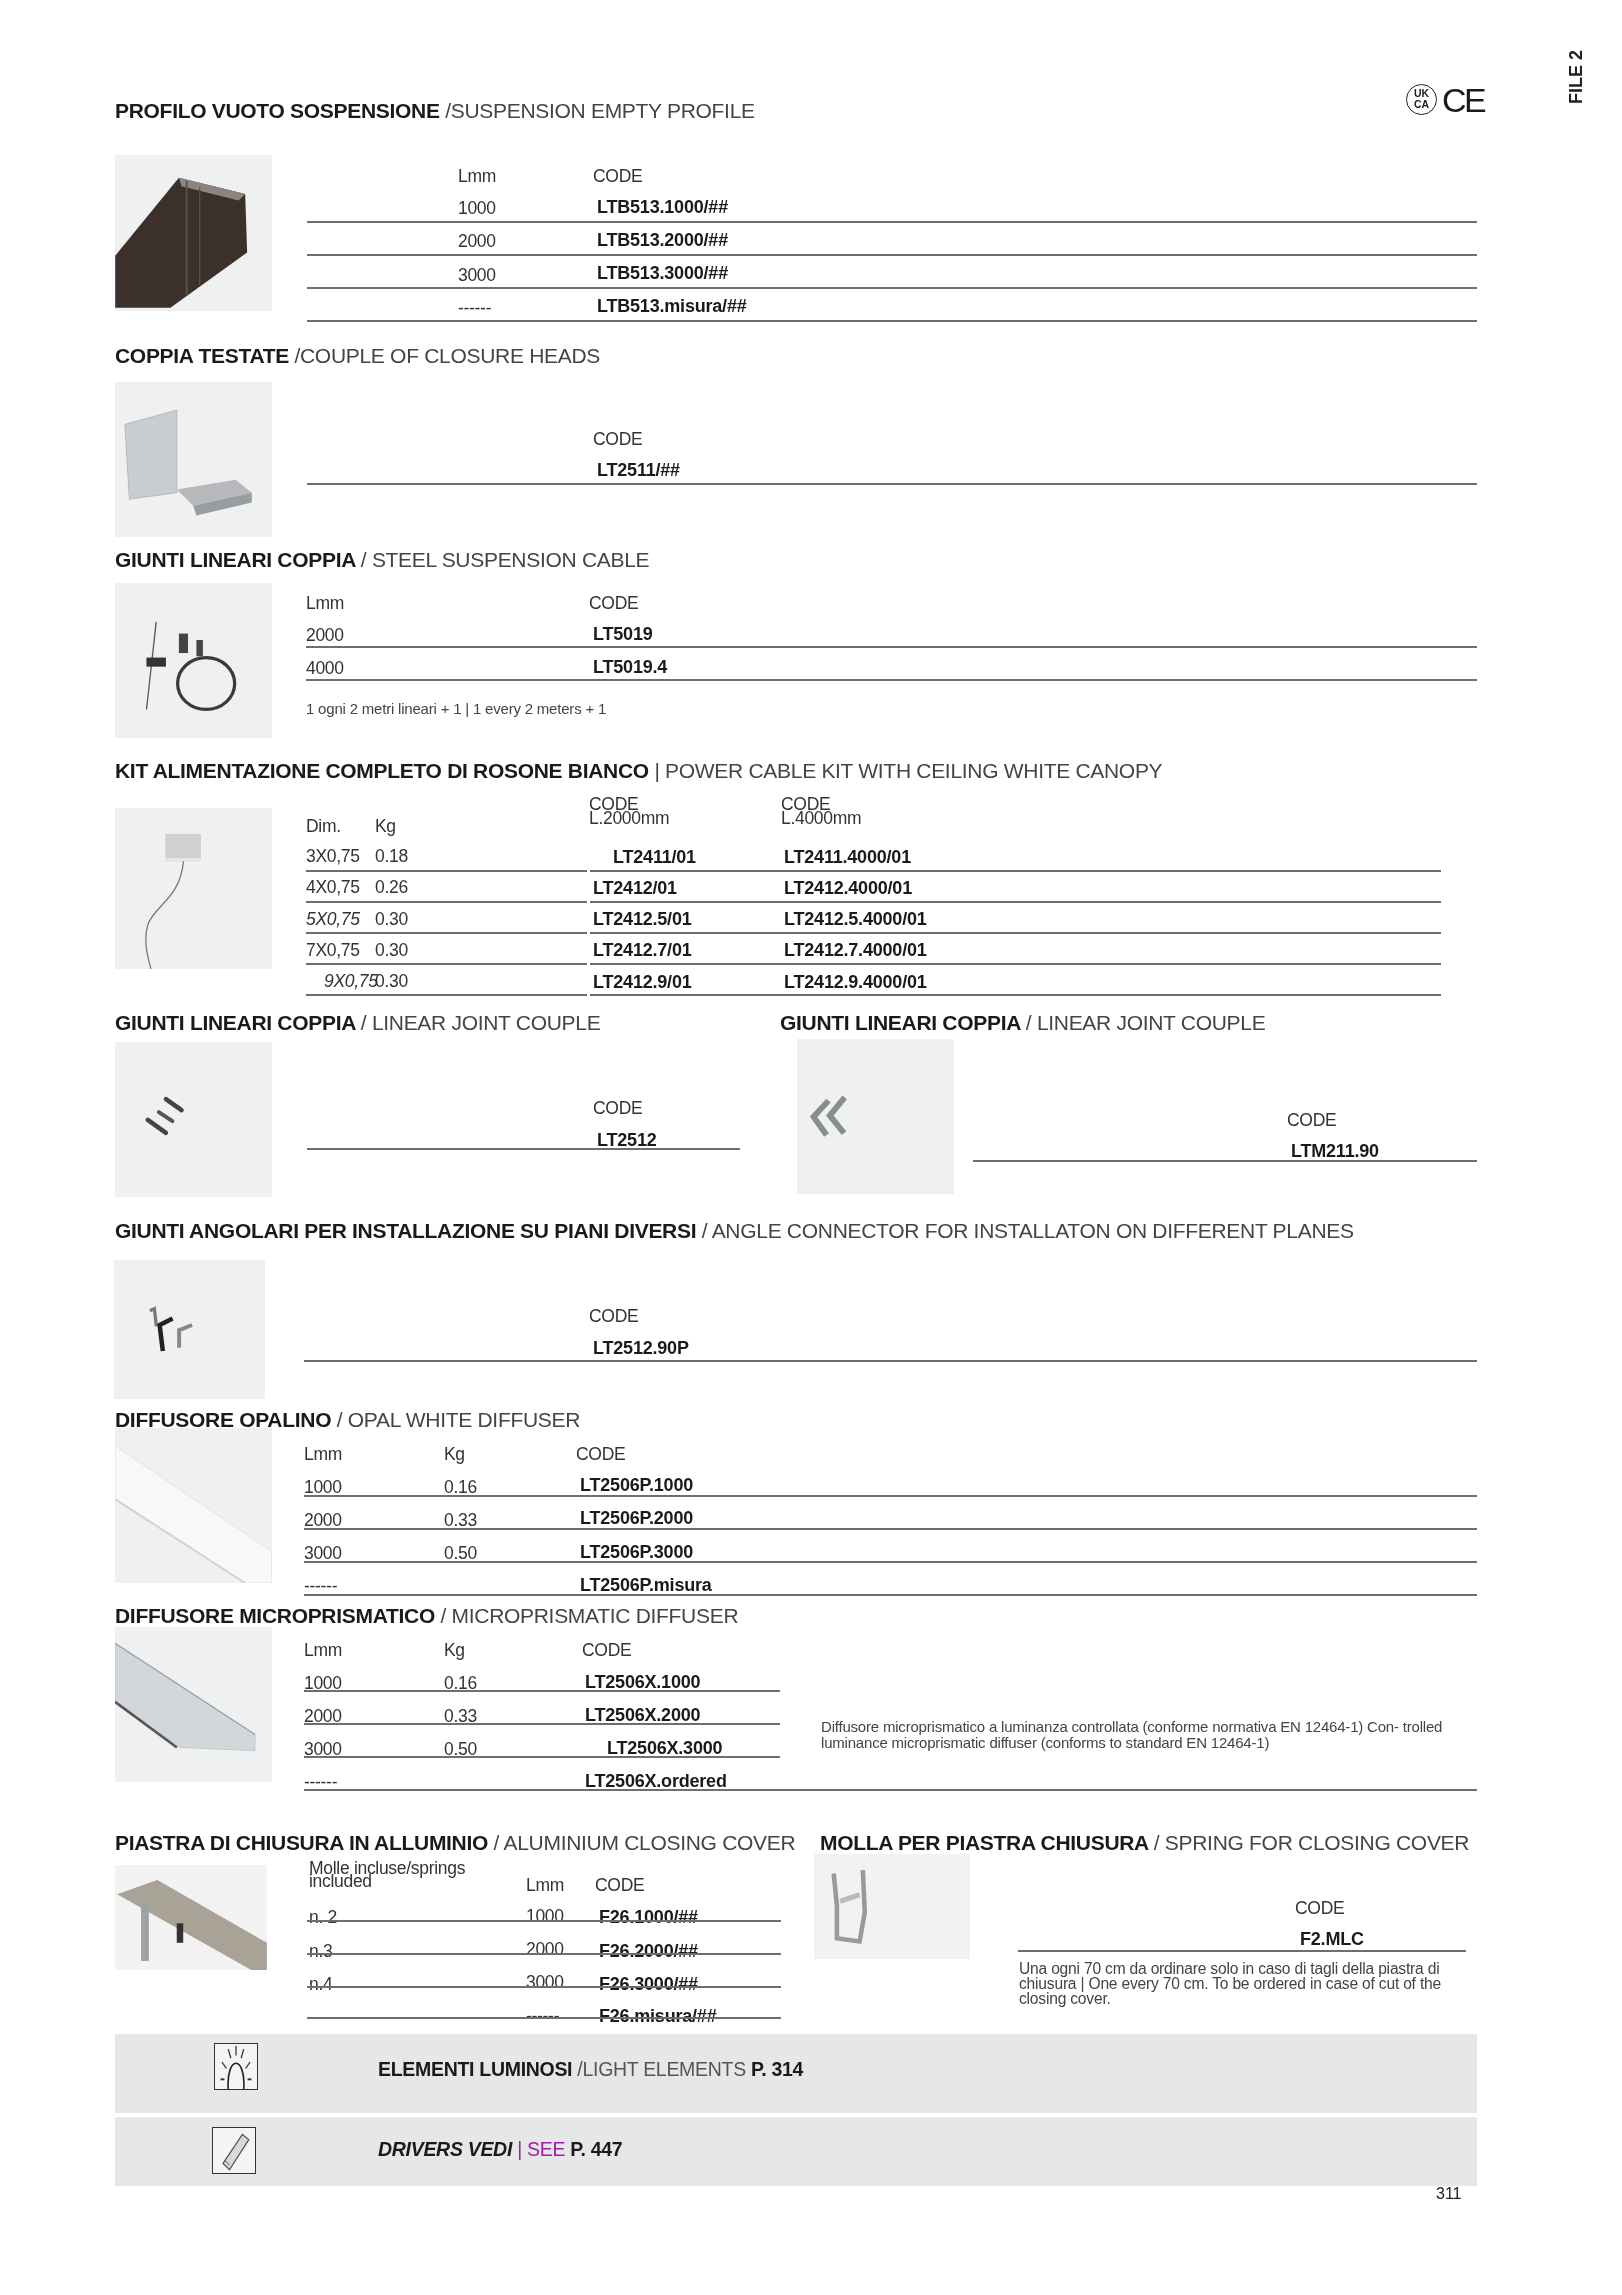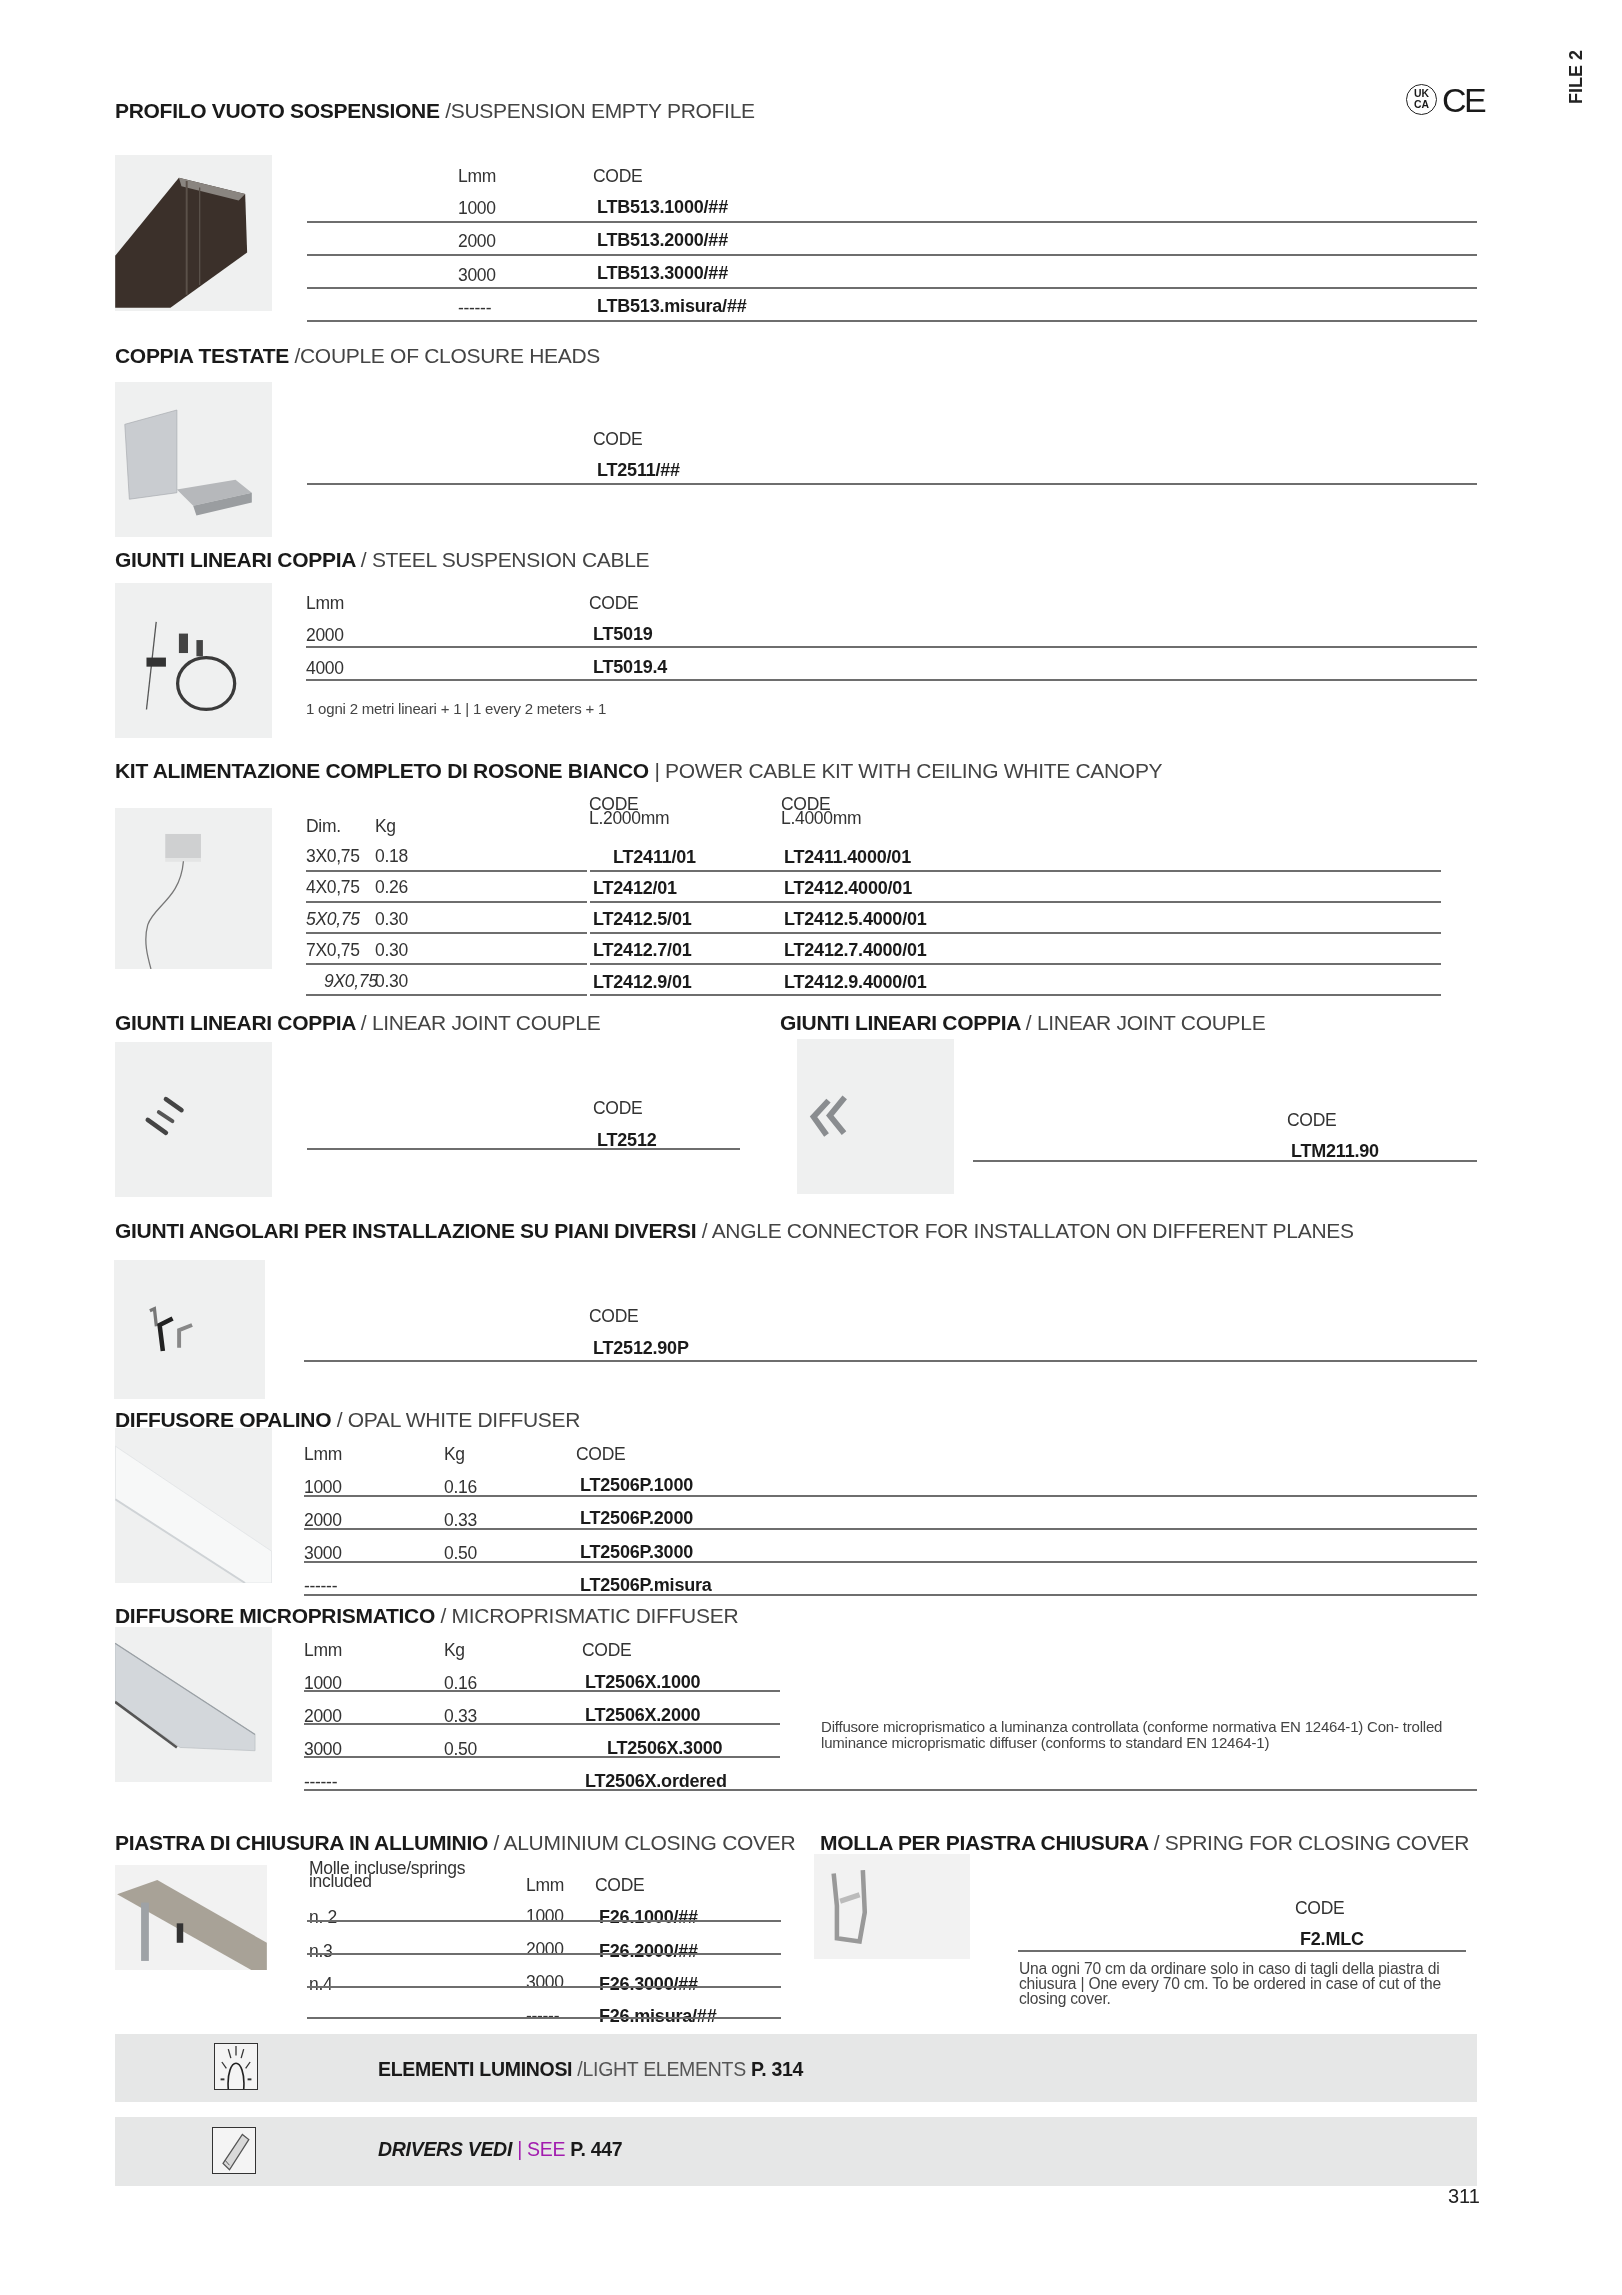--- a/index.html
+++ b/index.html
@@ -325,21 +325,21 @@
       <line x1="40" y1="73" x2="70" y2="63" stroke="#bbb" stroke-width="8"></line>
     </svg>
 </div>
 <div class="hdr" style="left:1295px;top:1898px;">CODE</div>
 <div>
   <div class="code" style="left:1300px;top:1929px;">F2.MLC</div>
   <div class="rule" style="left:1018px;top:1950px;width:448px;"></div>
 </div>
 <div class="note" style="left:1019px;top:1961px;width:455px;font-size:15.6px;line-height:15px;">Una  ogni 70 cm da ordinare solo in caso di tagli della piastra di chiusura | One  every 70 cm. To be ordered in case of cut of the closing cover.</div>
 
-<div class="band" style="top:2034px;height:68px;">
+<div class="band" style="top:2034px;height:79px;">
   <div class="band-icon" style="left:99px;top:9px;width:42px;height:45px;">
     <svg width="42" height="45" viewBox="0 0 64 70">
         <line x1="32" y1="3" x2="32" y2="18" stroke="#333" stroke-width="2"></line>
         <line x1="20" y1="8" x2="24" y2="22" stroke="#333" stroke-width="2"></line>
         <line x1="44" y1="8" x2="40" y2="22" stroke="#333" stroke-width="2"></line>
         <line x1="10" y1="28" x2="17" y2="38" stroke="#333" stroke-width="2"></line>
         <line x1="54" y1="28" x2="47" y2="38" stroke="#333" stroke-width="2"></line>
         <path d="M20,70 C18,45 25,30 32,30 C39,30 46,45 44,70" fill="none" stroke="#222" stroke-width="2.5"></path>
         <line x1="8" y1="55" x2="14" y2="55" stroke="#333" stroke-width="3"></line>
         <line x1="50" y1="55" x2="56" y2="55" stroke="#333" stroke-width="3"></line>
@@ -354,14 +354,14 @@
     <svg width="42" height="45" viewBox="0 0 64 70">
         <polygon points="15,55 45,10 55,18 25,65" fill="#d9d9d9" stroke="#555" stroke-width="2"></polygon>
         <line x1="18" y1="50" x2="25" y2="58" stroke="#555" stroke-width="1.5"></line>
       </svg>
   </div>
   <div class="band-label" style="left:263px;top:21px;">
     <span style="font-weight:700;font-style:italic;">DRIVERS  VEDI </span><span style="color:#a21caf;text-align:right;">| SEE </span><span style="font-weight:700;">P. 447</span>
   </div>
 </div>
 
-<div class="abs" style="left:1436px;top:2185px;font-size:20px;color:#222;margin-left:12px;">311</div>
+<div class="abs" style="left:1436px;top:2185px;font-size:16px;color:#222;">311</div>
 
 
 </body></html>

